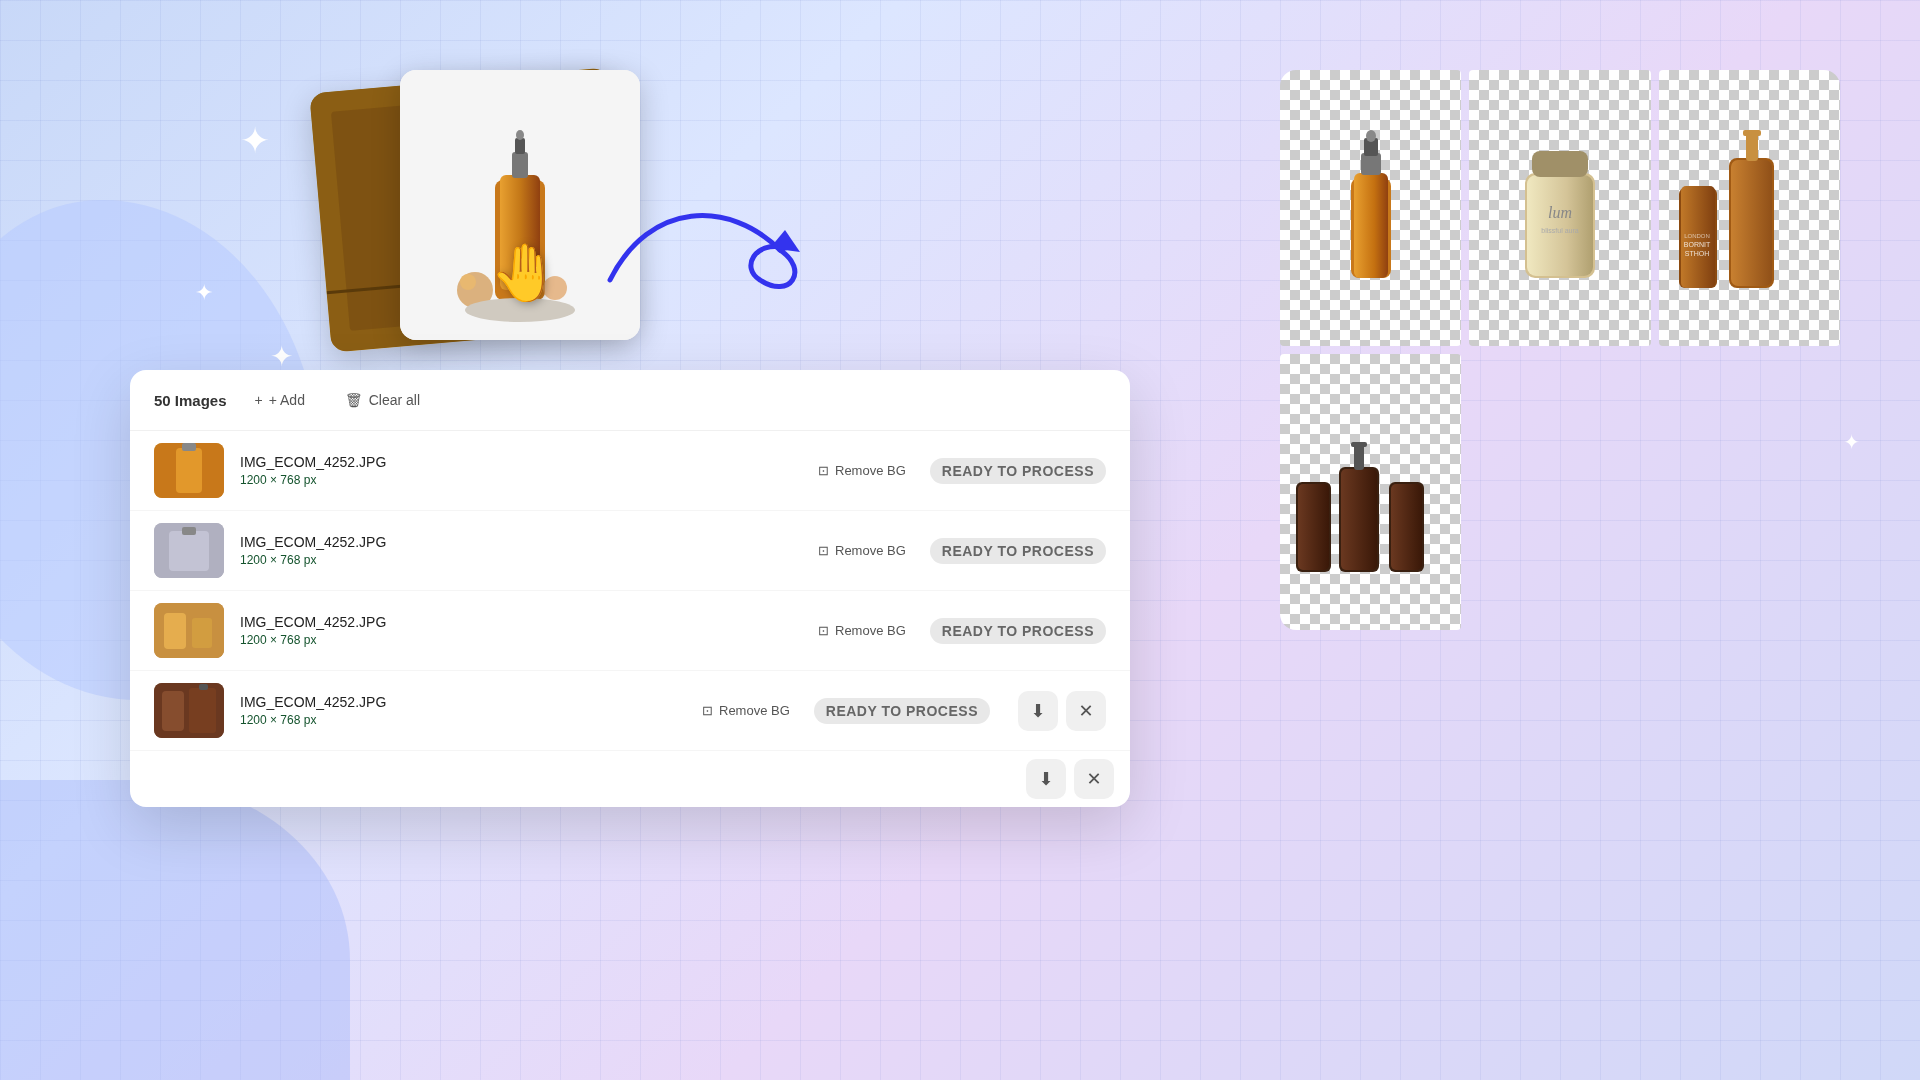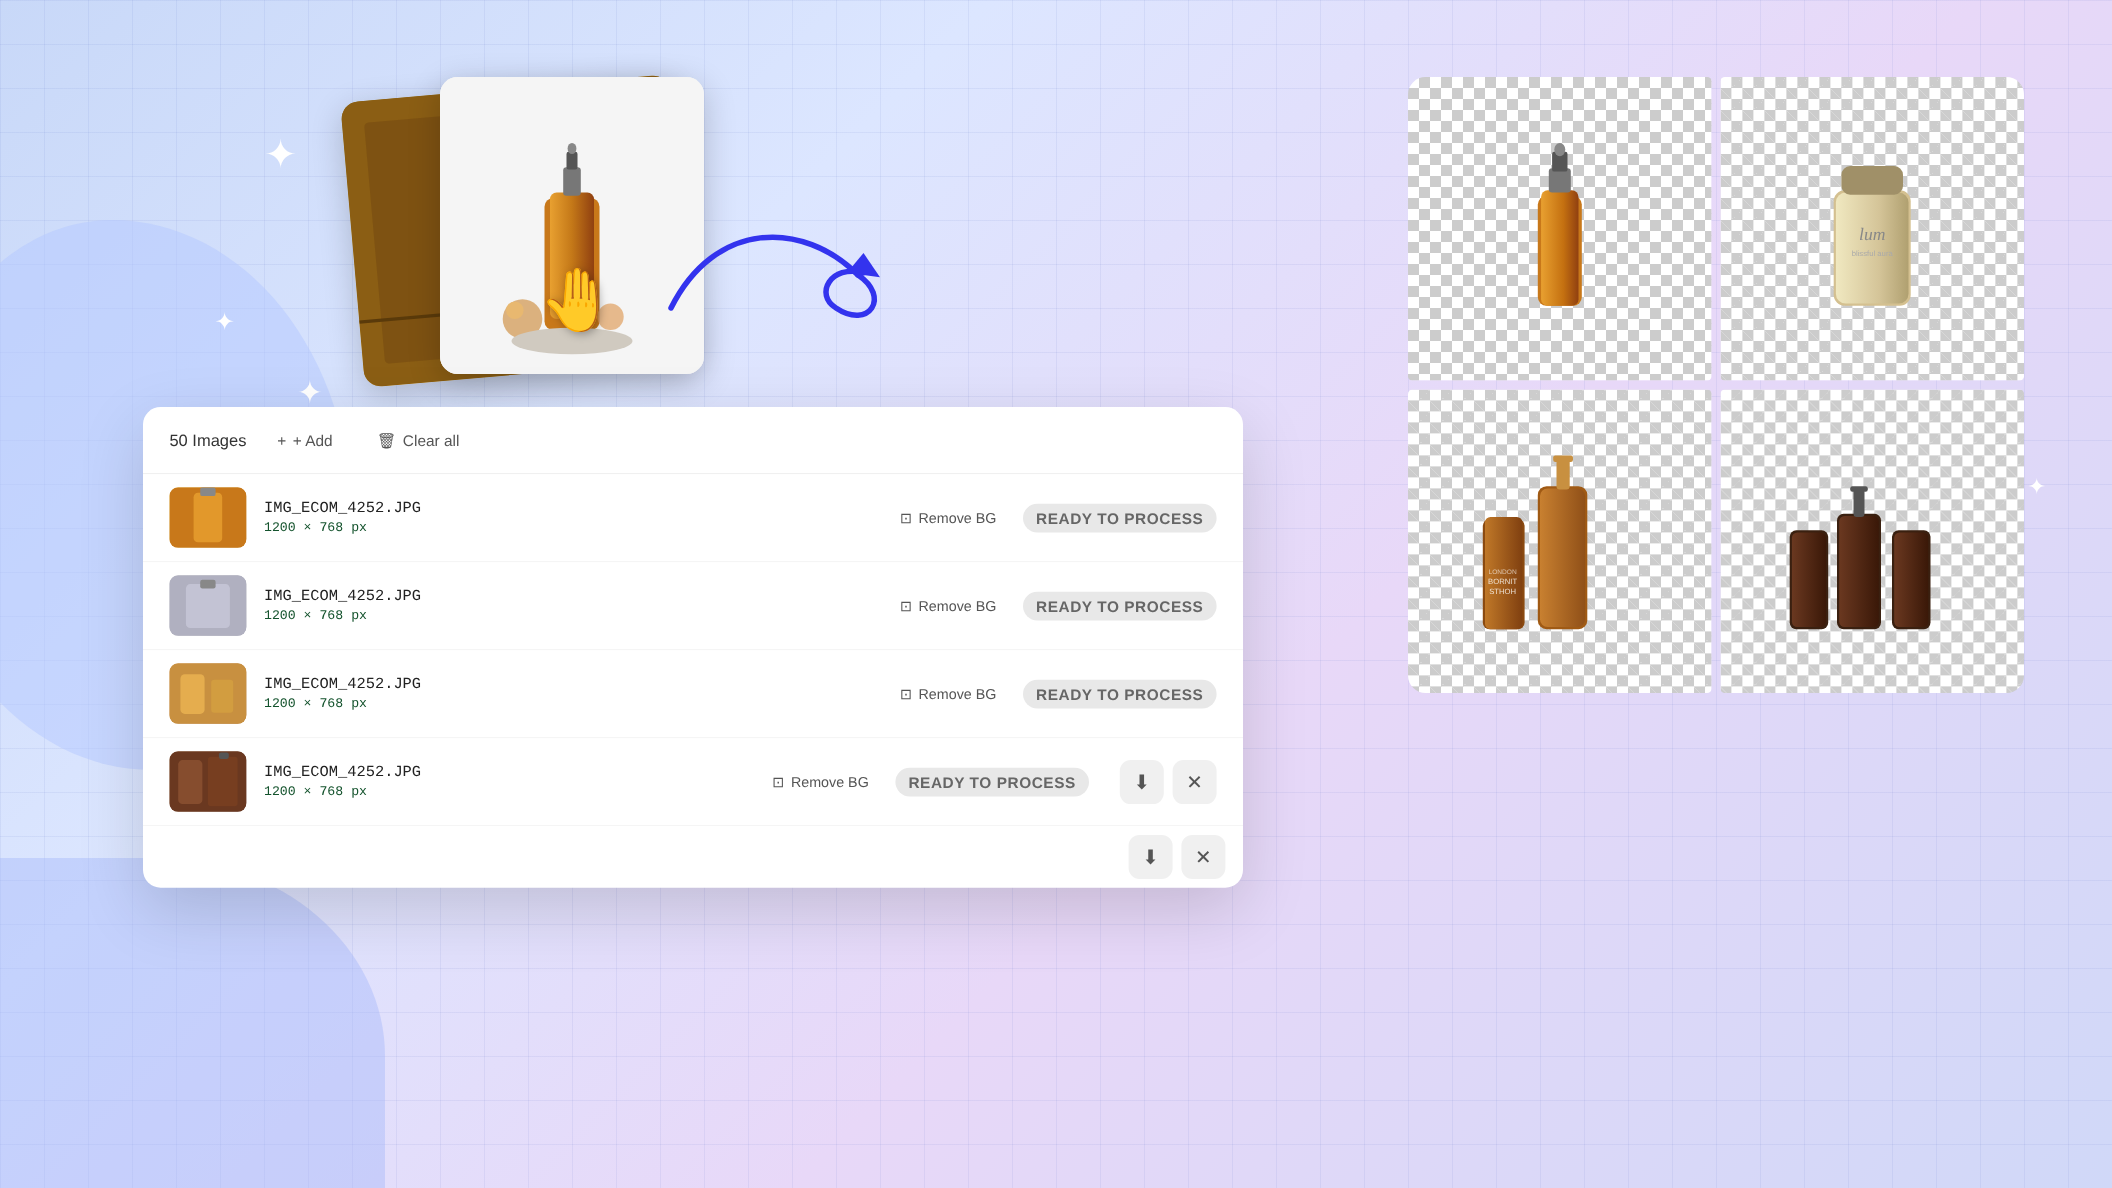--- a/index.html
+++ b/index.html
@@ -103,21 +103,21 @@
     }
 
     
     .results-grid {
       position: absolute;
       right: 80px;
       top: 70px;
       width: 560px;
       height: 560px;
       display: grid;
-      grid-template-columns: 1fr 1fr;
+      grid-template-columns: 1fr 1fr 1fr;
       grid-template-rows: 1fr 1fr;
       gap: 8px;
       border-radius: 16px;
       overflow: hidden;
     }
 
     .result-cell {
       background-image:
         linear-gradient(45deg, #ccc 25%, transparent 25%),
         linear-gradient(-45deg, #ccc 25%, transparent 25%),
@@ -148,21 +148,21 @@
     .file-panel-header {
       display: flex;
       align-items: center;
       padding: 16px 24px;
       border-bottom: 1px solid #f0f0f0;
       gap: 16px;
     }
 
     .image-count {
       font-size: 15px;
-      font-weight: 400;
+      font-weight: 700;
       color: #333;
     }
 
     .add-btn {
       display: flex;
       align-items: center;
       gap: 6px;
       font-size: 14px;
       color: #555;
       cursor: pointer;
@@ -218,21 +218,20 @@
     }
     .file-thumb-3 {
       background: linear-gradient(135deg, #d4a060, #b07020);
     }
     .file-thumb-4 {
       background: linear-gradient(135deg, #9a7050, #6a4030);
     }
 
     .file-info {
       flex: 1;
-      font-family: Liberation Mono, monospace;
     }
     .file-name {
       font-size: 14px;
       font-weight: 500;
       color: #222;
       margin-bottom: 3px;
     }
     .file-size {
       font-size: 12px;
       color: #14532d;

